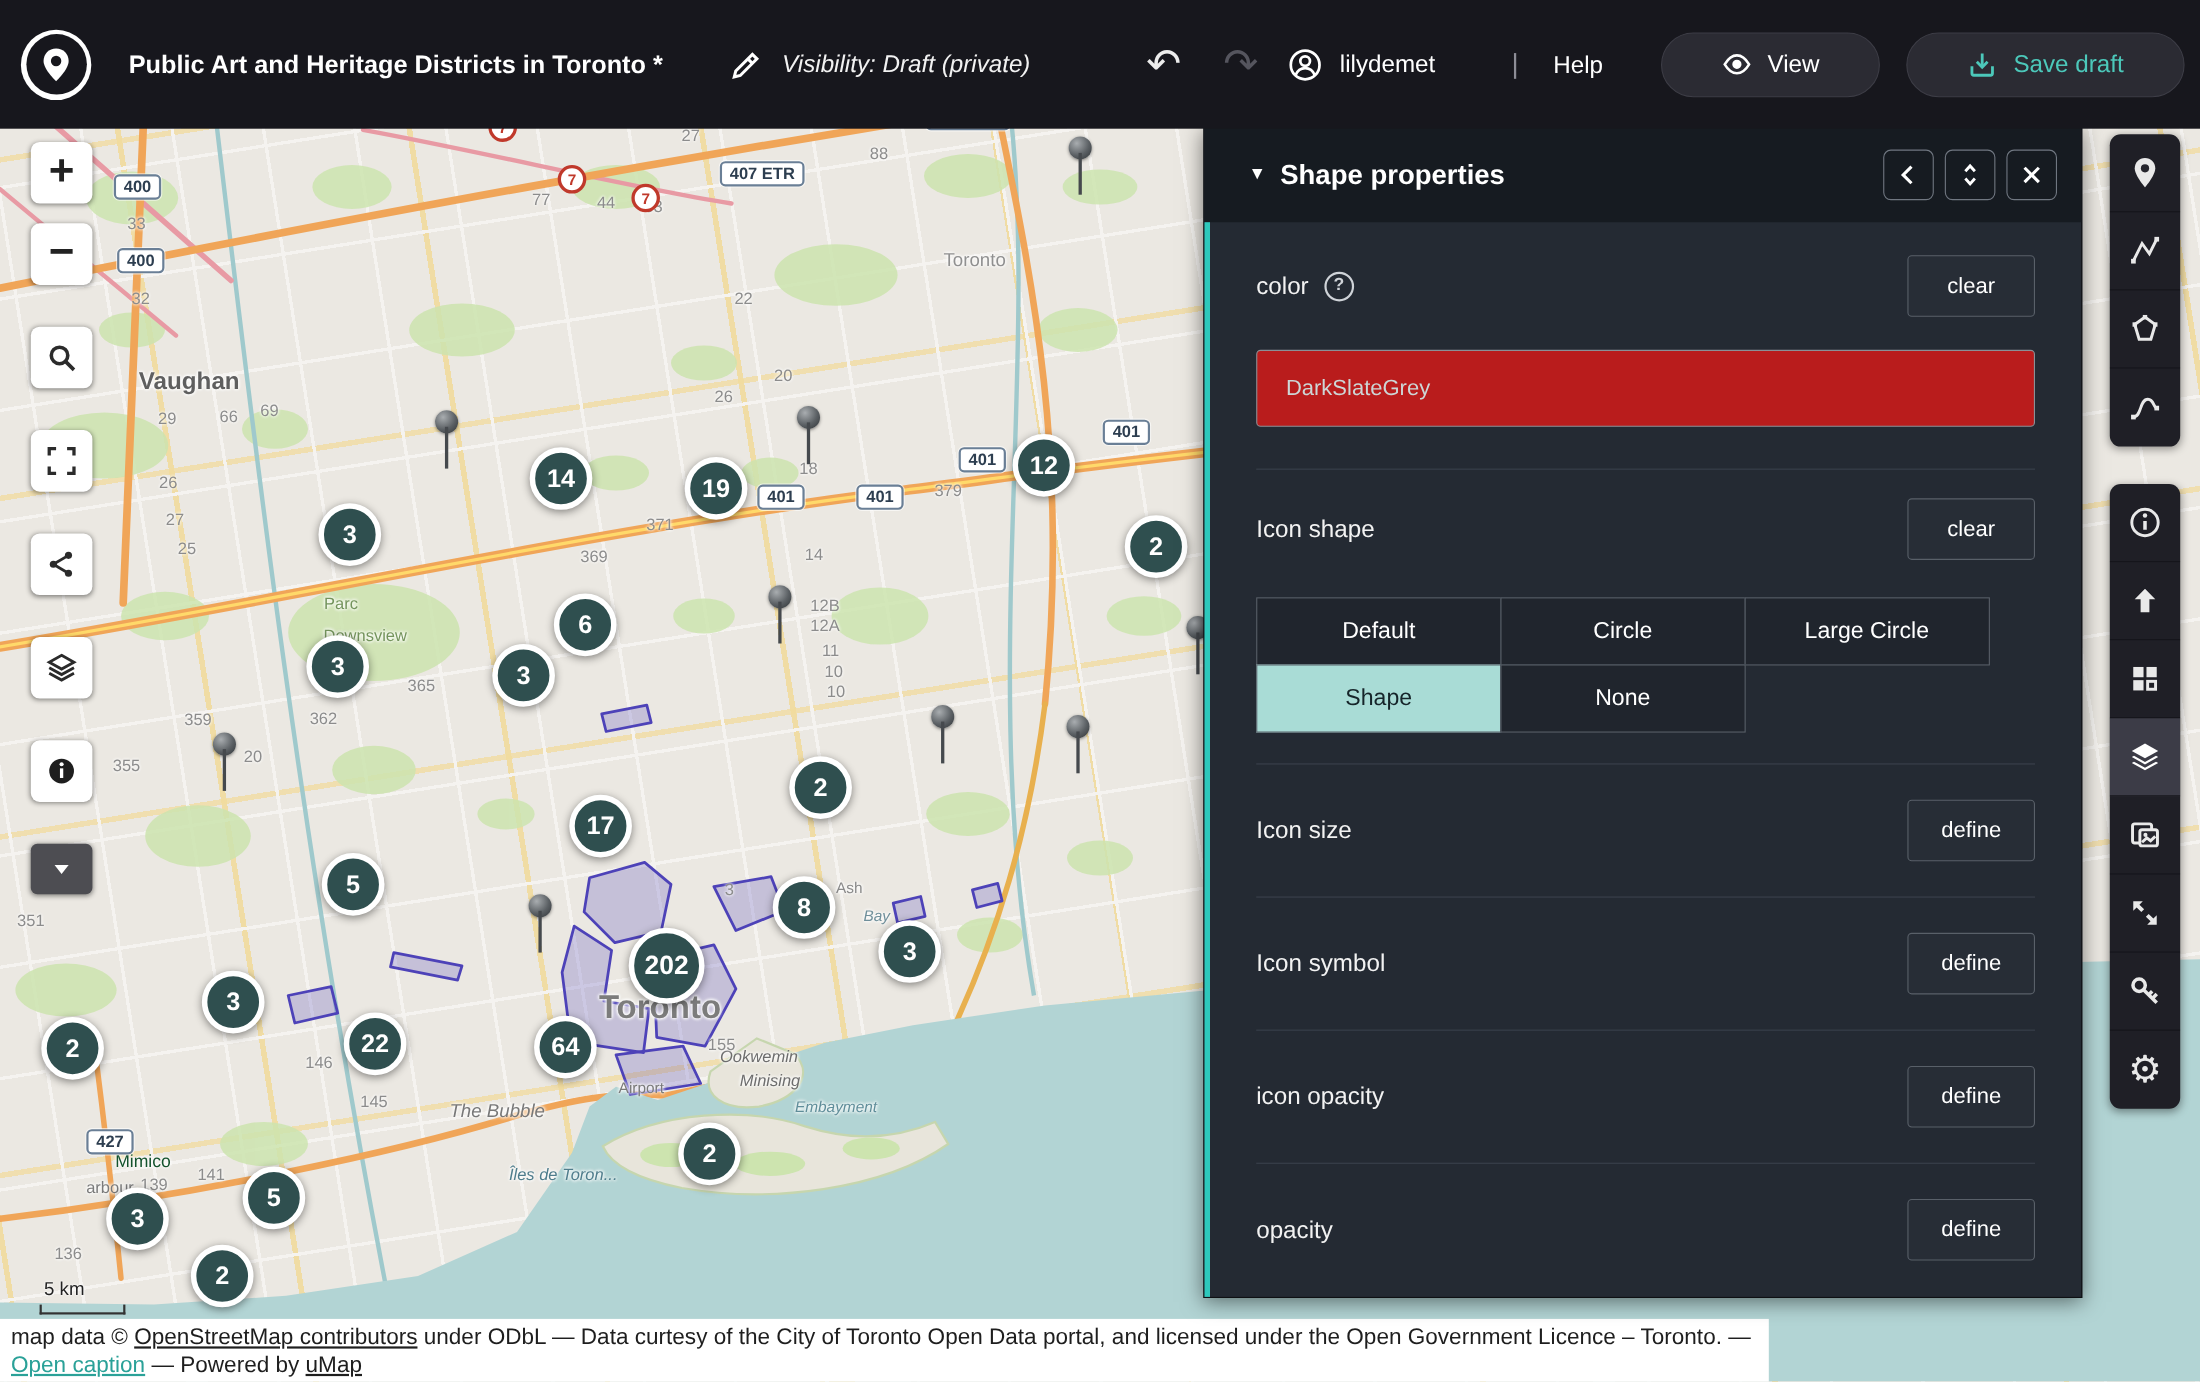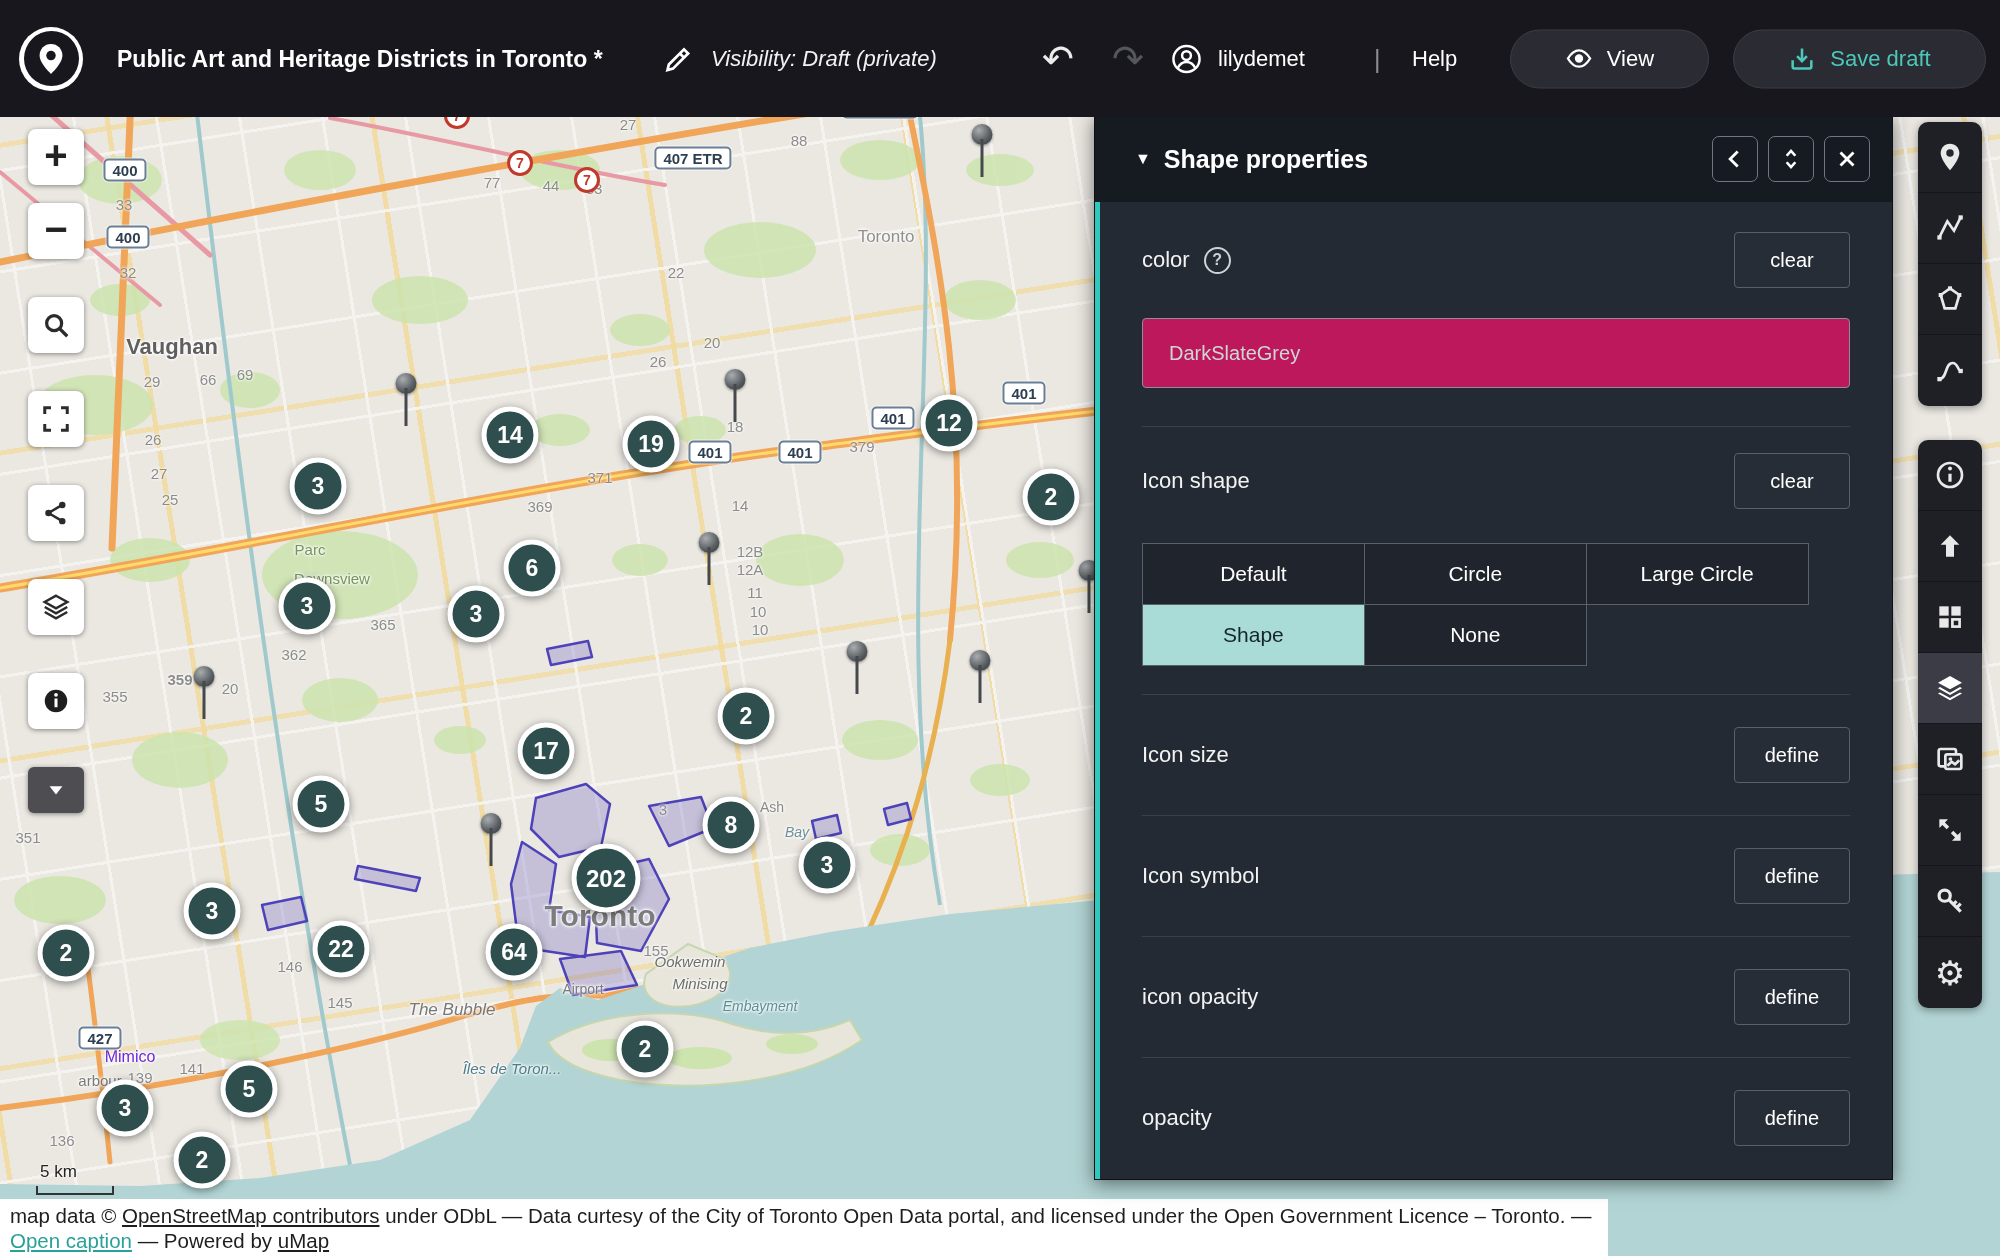--- a/index.html
+++ b/index.html
@@ -195,21 +195,21 @@
 
 <div id="map-items">
     <span class="map-label" style="left: 721px; top: 101px; font-size: 20px; color: rgb(110, 110, 110); font-weight: bold;">Markham</span>
     <span class="map-label" style="left: 172px; top: 347px; font-size: 22px; color: rgb(95, 95, 95); font-weight: bold;">Vaughan</span>
     <span class="map-label" style="left: 886px; top: 237px; font-size: 17px; color: rgb(144, 144, 144);">Toronto</span>
     <span class="map-label" style="left: 600px; top: 916px; font-size: 30px; color: rgb(124, 124, 124); font-weight: bold;">Toronto</span>
     <span class="map-label" style="left: 452px; top: 1010px; font-size: 17px; color: rgb(120, 120, 120); font-style: italic;">The Bubble</span>
     <span class="map-label" style="left: 690px; top: 961px; font-size: 15px; color: rgb(109, 109, 109); font-style: italic;">Ookwemin</span>
     <span class="map-label" style="left: 700px; top: 983px; font-size: 15px; color: rgb(109, 109, 109); font-style: italic;">Minising</span>
     <span class="map-label" style="left: 512px; top: 1068px; font-size: 15px; color: rgb(79, 125, 140); font-style: italic;">Îles de Toron...</span>
-    <span class="map-label" style="left: 130px; top: 1057px; font-size: 16px; color: #6d28d9;">Mimico</span>
+    <span class="map-label" style="left: 130px; top: 1057px; font-size: 16px; color: #14532d;">Mimico</span>
     <span class="map-label" style="left: 100px; top: 1080px; font-size: 15px; color: rgb(122, 122, 122);">arbour</span>
     <span class="map-label" style="left: 310px; top: 549px; font-size: 15px; color: rgb(116, 148, 92);">Parc</span>
     <span class="map-label" style="left: 332px; top: 578px; font-size: 15px; color: rgb(116, 148, 92);">Downsview</span>
     <span class="map-label" style="left: 583px; top: 989px; font-size: 14px; color: rgb(122, 122, 122);">Airport</span>
     <span class="map-label" style="left: 772px; top: 807px; font-size: 14px; color: rgb(138, 138, 138);">Ash</span>
     <span class="map-label" style="left: 797px; top: 832px; font-size: 14px; color: rgb(111, 143, 154); font-style: italic;">Bay</span>
     <span class="map-label" style="left: 760px; top: 1006px; font-size: 14px; color: rgb(95, 141, 153); font-style: italic;">Embayment</span>
     <span class="num-label" style="left: 628px; top: 124px;">27</span>
     <span class="num-label" style="left: 492px; top: 182px;">77</span>
     <span class="num-label" style="left: 551px; top: 185px;">44</span>
@@ -225,21 +225,21 @@
     <span class="num-label" style="left: 245px; top: 374px;">69</span>
     <span class="num-label" style="left: 208px; top: 379px;">66</span>
     <span class="num-label" style="left: 153px; top: 439px;">26</span>
     <span class="num-label" style="left: 159px; top: 473px;">27</span>
     <span class="num-label" style="left: 170px; top: 499px;">25</span>
     <span class="num-label" style="left: 600px; top: 477px;">371</span>
     <span class="num-label" style="left: 540px; top: 506px;">369</span>
     <span class="num-label" style="left: 862px; top: 446px;">379</span>
     <span class="num-label" style="left: 383px; top: 624px;">365</span>
     <span class="num-label" style="left: 294px; top: 654px;">362</span>
-    <span class="num-label" style="left: 180px; top: 679px; font-weight: bold;">359</span>
+    <span class="num-label" style="left: 180px; top: 655px;">359</span>
     <span class="num-label" style="left: 115px; top: 696px;">355</span>
     <span class="num-label" style="left: 230px; top: 688px;">20</span>
     <span class="num-label" style="left: 740px; top: 505px;">14</span>
     <span class="num-label" style="left: 750px; top: 551px;">12B</span>
     <span class="num-label" style="left: 750px; top: 569px;">12A</span>
     <span class="num-label" style="left: 755px; top: 592px;">11</span>
     <span class="num-label" style="left: 758px; top: 611px;">10</span>
     <span class="num-label" style="left: 760px; top: 629px;">10</span>
     <span class="num-label" style="left: 663px; top: 809px;">3</span>
     <span class="num-label" style="left: 656px; top: 950px;">155</span>
@@ -423,21 +423,21 @@
     </div>
   </div>
   <div class="panel-body">
     <div class="prow first">
       <div class="plabel">
         <span>color</span>
         <span class="qmark">?</span>
       </div>
       <button class="pbtn">clear</button>
     </div>
-    <div class="swatch" id="color-swatch" style="background: #be185d;">
+    <div class="swatch" id="color-swatch" style="background: #b91c1c;">
       <span>DarkSlateGrey</span>
     </div>
     <div class="pdiv"></div>
     <div class="prow row2">
       <div class="plabel">Icon shape</div>
       <button class="pbtn">clear</button>
     </div>
     <div class="sgrid" id="shape-grid">
         <button class="scell">Default</button>
         <button class="scell">Circle</button>

